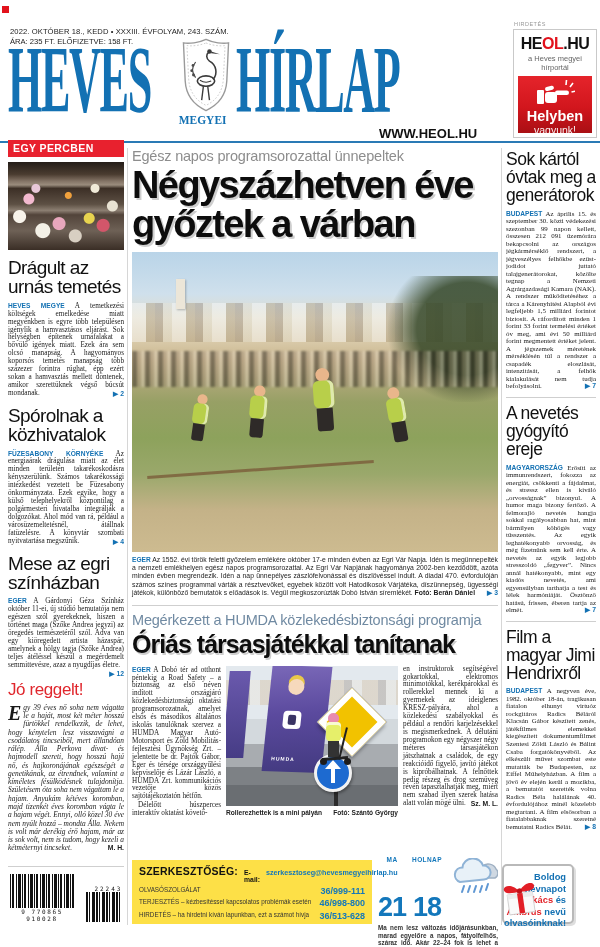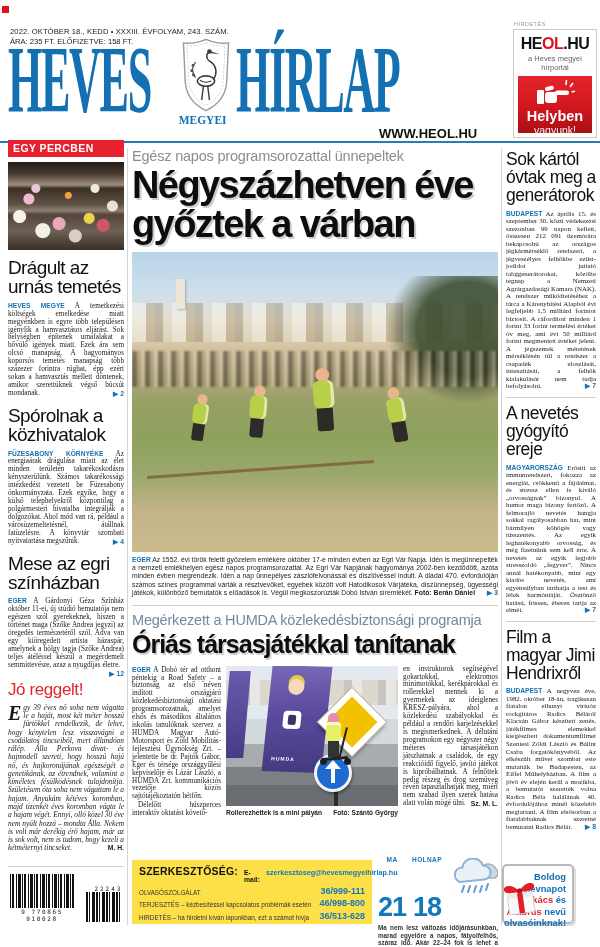--- a/index.html
+++ b/index.html
@@ -145,21 +145,21 @@
   .r-body { font-family:"Liberation Serif",serif; font-size:6.9px; line-height:1.09; text-align:justify; color:#1a1a1a; }
   .r-div { height:1px; background:#cfcfcf; margin:7px 0 6px; }
 
   
   .footer-box { position:absolute; left:132px; top:860px; width:240px; height:64px;
     background:#fde047; padding:5px 7px; }
   .fb-row1 { display:flex; align-items:baseline; gap:6px; }
   .fb-label { font-weight:700; font-size:10.5px; letter-spacing:.2px; }
   .fb-email-label { font-weight:700; font-size:6.8px; }
   .fb-email { font-weight:700; font-size:7.2px; color:#1377bb; }
-  .fb-line { display:flex; justify-content:space-between; align-items:flex-end; margin-top:2.5px; }
+  .fb-line { display:flex; justify-content:space-between; align-items:flex-start; margin-top:2.5px; }
   .fb-line .lbl { font-size:6.3px; color:#333; }
   .fb-line .tel { font-size:9px; font-weight:700; color:#1377bb; }
 
   .weather { position:absolute; left:378px; top:856px; width:120px; }
   .w-top { display:flex; align-items:flex-start; gap:6px; }
   .w-day { text-align:center; }
   .w-lbl { font-size:6.5px; font-weight:700; color:#1377bb; letter-spacing:.4px; }
   .w-temp { font-size:27px; font-weight:700; color:#1377bb; line-height:.95; letter-spacing:-1px;margin-top:32px; }
   .w-icon { margin-left:auto; margin-top:2px; }
   .w-text { margin-top:3px; font-size:6.3px; font-weight:700; color:#333; line-height:1.25; text-align:justify; }

